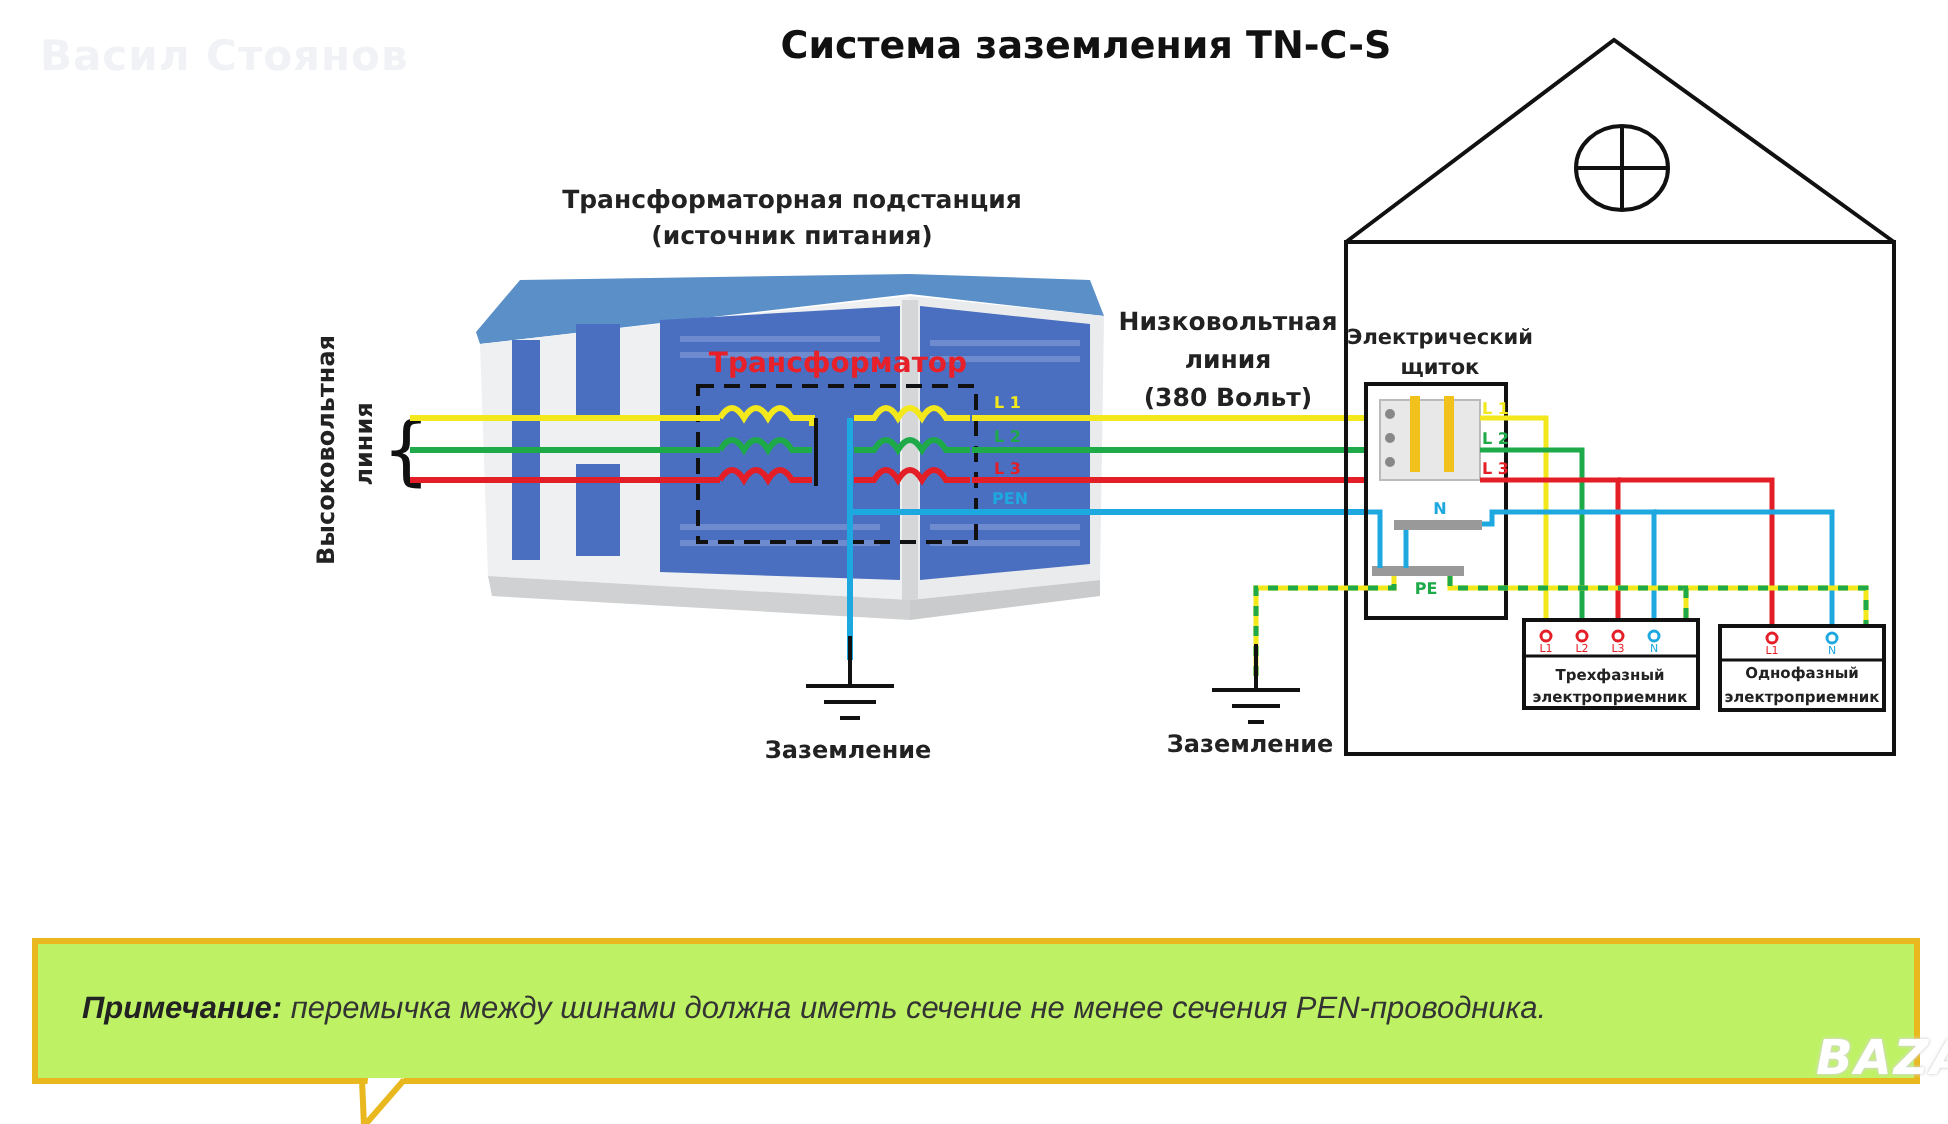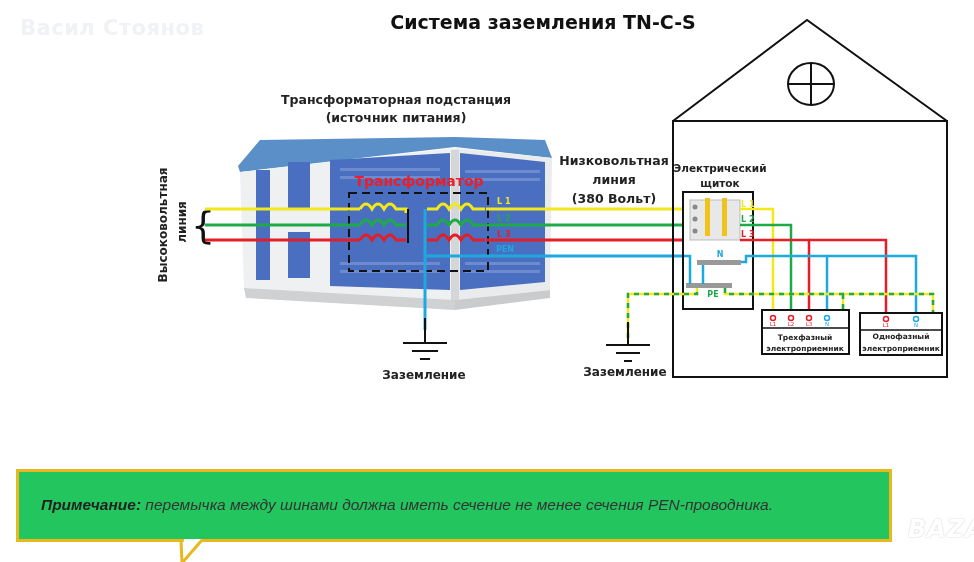--- a/index.html
+++ b/index.html
@@ -1,19 +1,19 @@
 <!DOCTYPE html>
 <html><head>
 <meta charset="utf-8">
 <style>
   html, body { margin:0; padding:0; background:#ffffff; }
   body { width:974px; height:562px; position:relative; overflow:hidden; font-family:"DejaVu Sans", sans-serif; }
   #diagram { position:absolute; left:0; top:0; }
   .watermark { position:absolute; left:20px; top:16px; font-family:"DejaVu Sans", sans-serif; font-weight:bold; font-size:21px; color:#f1f2f5; letter-spacing:0.5px; }
-  .note-box { position:absolute; left:16px; top:469px; width:876px; height:73px; border:3px solid #e8b81e; box-sizing:border-box; background:#22c55e; }
+  .note-box { position:absolute; left:16px; top:469px; width:944px; height:73px; border:3px solid #e8b81e; box-sizing:border-box; background:#bef264; }
   .note-text { position:absolute; left:22px; top:24px; font-family:"Liberation Sans", sans-serif; font-style:italic; font-size:15.5px; color:#333; white-space:nowrap; }
   .note-text b { color:#222; }
   .note-tail { position:absolute; left:170px; top:539px; }
   .bazar { position:absolute; left:908px; top:515px; font-family:"DejaVu Sans", sans-serif; font-weight:bold; font-size:24px; color:#ffffff; text-shadow:0 0 1px #ccc, 0 0 2px #ddd; letter-spacing:1px;font-style:italic; }
   svg text { font-family:"DejaVu Sans", sans-serif; }
 </style>
 </head>
 <body>
 
 <div class="watermark">Васил Стоянов</div>

